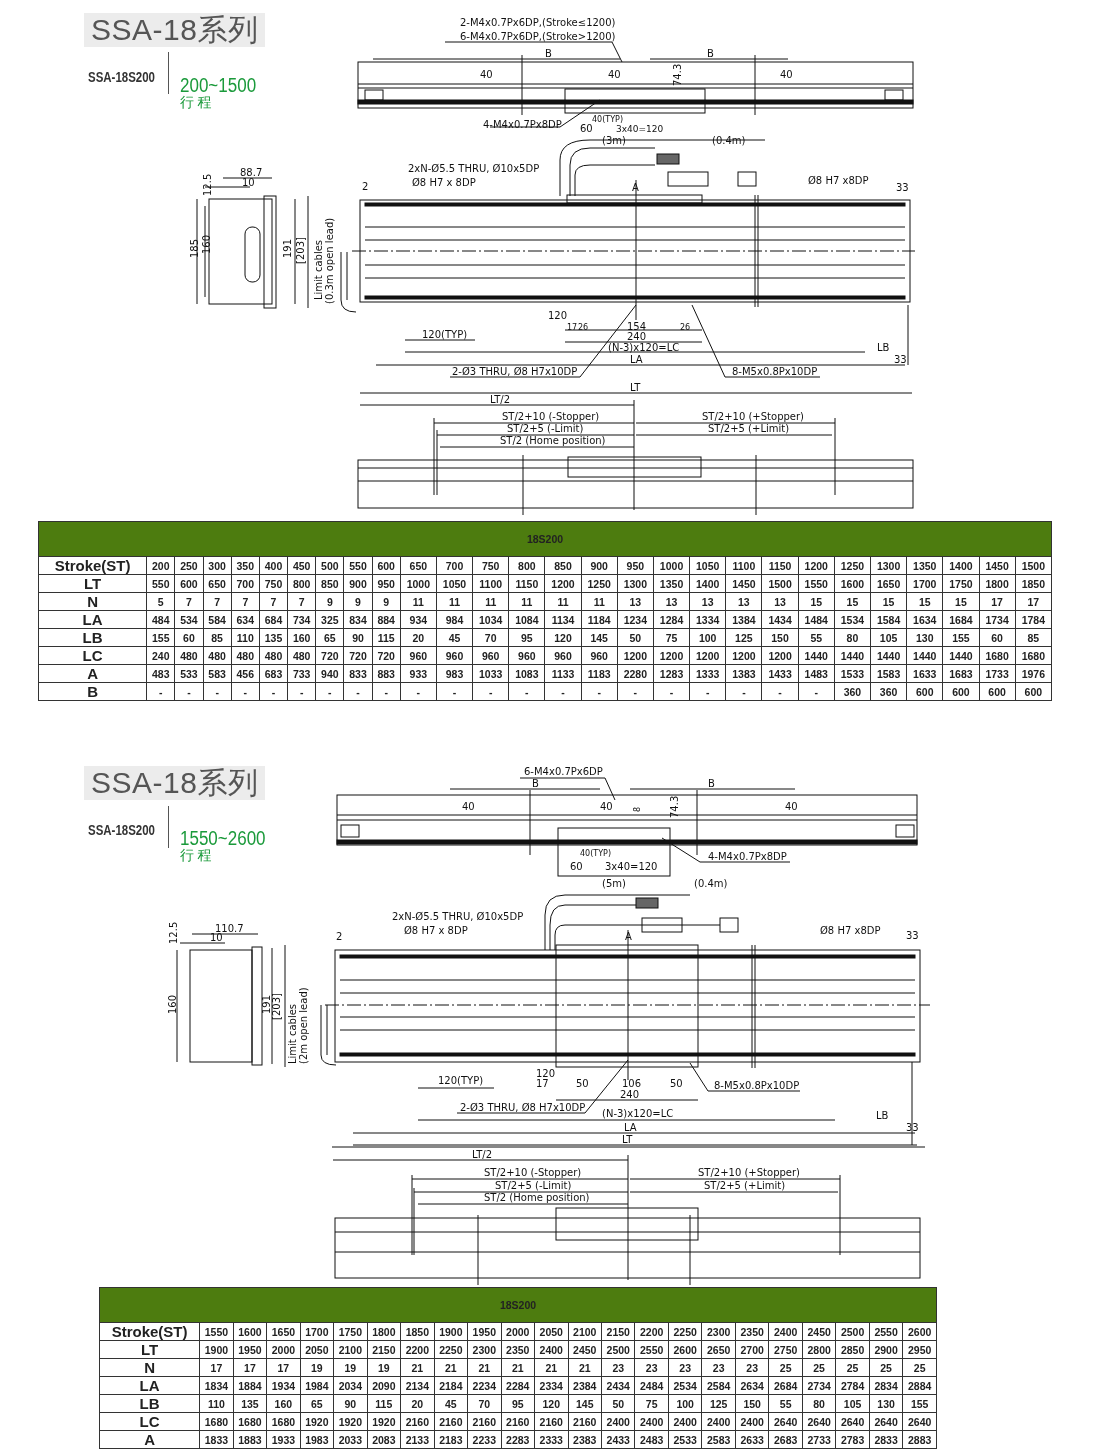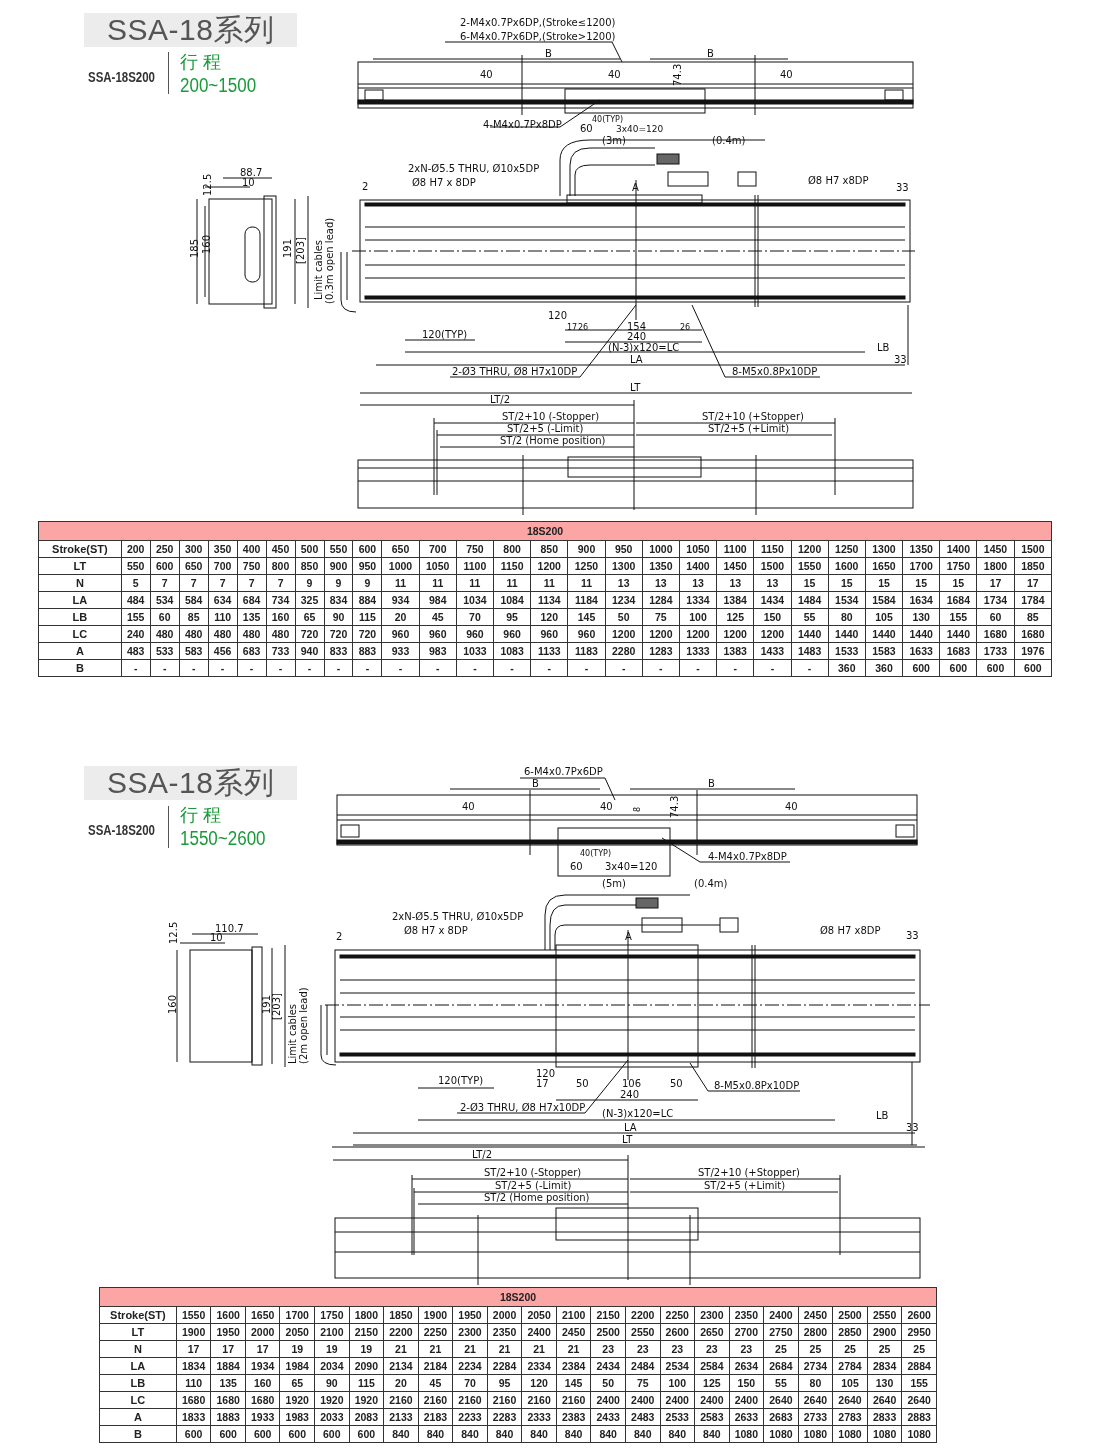--- a/index.html
+++ b/index.html
@@ -1,33 +1,33 @@
 <!DOCTYPE html>
 <html><head>
 <meta charset="utf-8">
 <style>
   * { box-sizing: border-box; margin: 0; padding: 0; }
   body { width: 1103px; height: 1449px; background: #ffffff; position: relative; overflow: hidden;
          font-family: "DejaVu Sans Condensed", "DejaVu Sans", sans-serif; color: #1a1a1a; }
   .section { position: absolute; left: 0; width: 1103px; }
   .title-box { position: absolute; background: #ececec; color: #555; font-family: "Liberation Sans", sans-serif;
-               font-size: 30px; padding: 0 23px; height: 34px; line-height: 34px; letter-spacing: 0.5px; }
+               font-size: 30px; padding: 0 7px; height: 34px; line-height: 34px; letter-spacing: 0.5px; }
   .model { position: absolute; font-family: "Liberation Sans", sans-serif; font-weight: bold; font-size: 14px;
            transform: scaleX(0.82); transform-origin: left top; color: #333; }
   .vbar { position: absolute; width: 1px; background: #555; }
-  .stroke-label { position: absolute; color: #1b9a3b; font-family: Liberation Sans, sans-serif; font-size: 18px; line-height: 19px; }
+  .stroke-label { position: absolute; color: #1b9a3b; font-family: Liberation Serif, serif; font-size: 14px; line-height: 19px; margin-top: 40px; }
   .stroke-range { position: absolute; color: #1b9a3b; font-family: "Liberation Sans", sans-serif; font-size: 20px;
                   transform: scaleX(0.85); transform-origin: left top; }
   svg.drawing { position: absolute; left: 0; }
   svg text { font-family: "DejaVu Sans", sans-serif; fill: #111; }
   table.spec { position: absolute; border-collapse: collapse; font-family: "Liberation Sans", sans-serif; font-weight: bold;
                font-size: 10.5px; color: #222; }
   table.spec td, table.spec th { border: 1px solid #333; text-align: center; height: 17px; padding: 0 1px; white-space: nowrap; }
-  table.spec th.caption { background: #fca5a5; height: 19px; font-size: 10.5px; }
-  table.spec td.rowhead { font-size: 11px; text-align: center; }
+  table.spec th.caption { background: #4d7c0f; height: 35px; font-size: 10.5px; }
+  table.spec td.rowhead { font-size: 15px; text-align: center; }
 </style>
 </head>
 <body>
 
 <div class="section" style="top:0;height:760px;">
   <div class="title-box" style="left:84px;top:13px;">SSA-18系列</div>
   <div class="model" style="left:88px;top:69px;">SSA-18S200</div>
   <div class="vbar" style="left:168px;top:52px;height:42px;"></div>
   <div class="stroke-label" style="left:180px;top:53px;">行 程</div>
   <div class="stroke-range" style="left:180px;top:74px;">200~1500</div>

